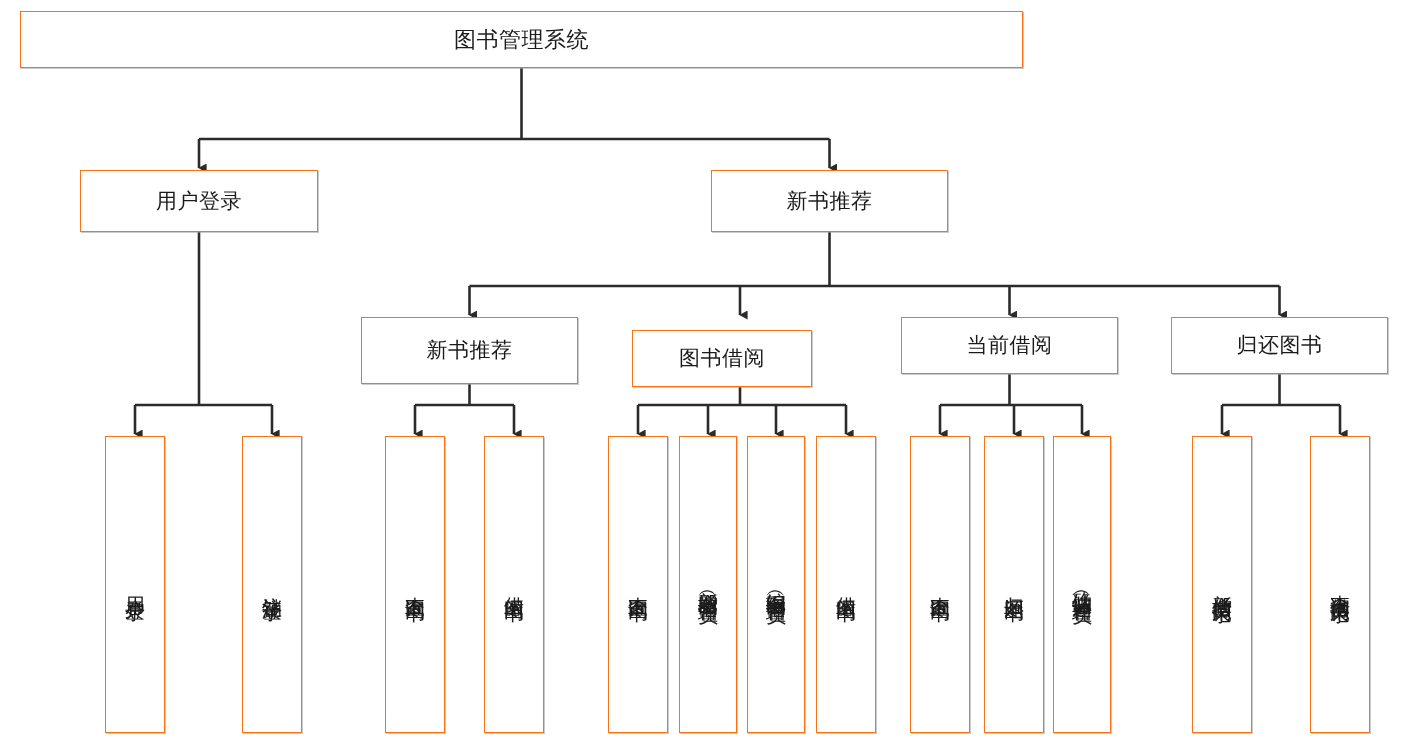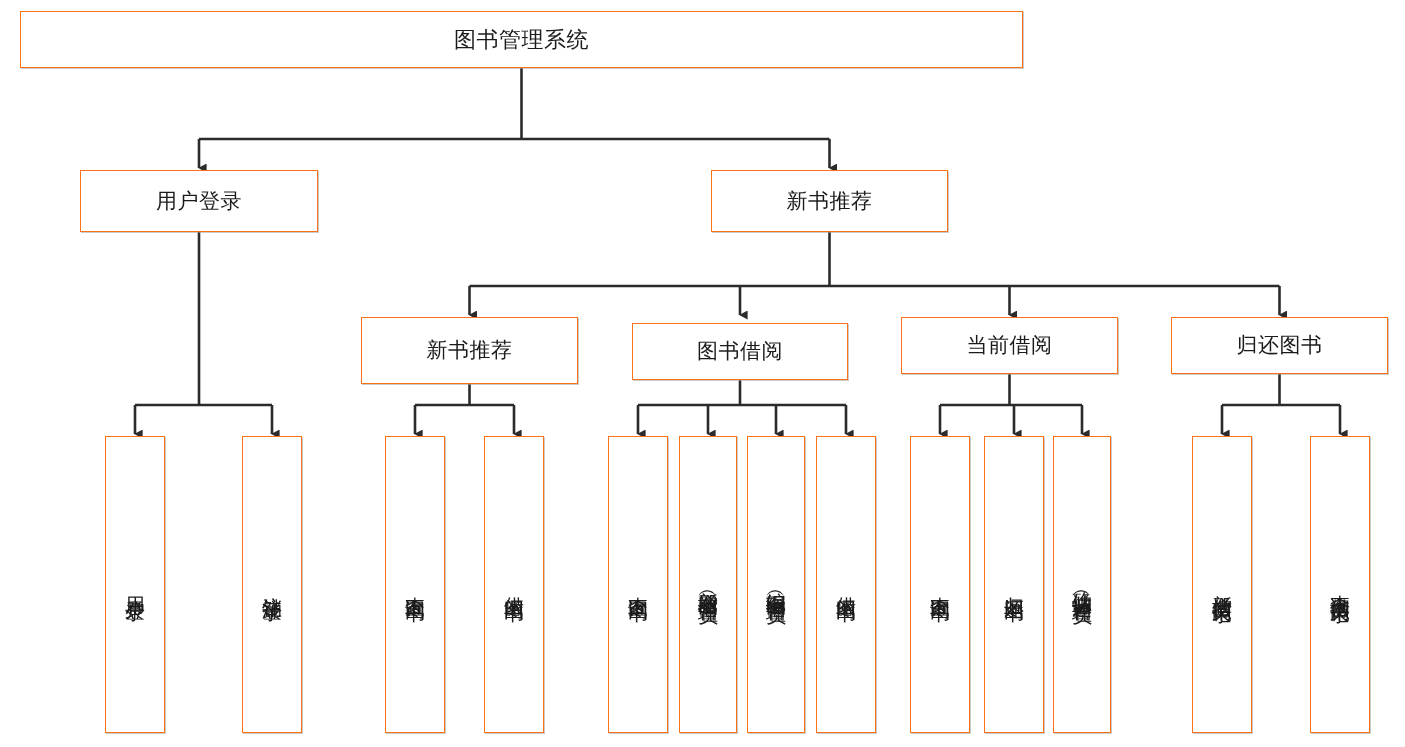--- a/index.html
+++ b/index.html
@@ -114,21 +114,21 @@
       </div>
       <div class="node" style="left: 80px; top: 170px; width: 238px; height: 62px;">
         <span class="label">用户登录</span>
       </div>
       <div class="node" style="left: 711px; top: 170px; width: 237px; height: 62px;">
         <span class="label">新书推荐</span>
       </div>
       <div class="node" style="left: 361px; top: 317px; width: 217px; height: 67px;">
         <span class="label">新书推荐</span>
       </div>
-      <div class="node" style="left: 632px; top: 323px; width: 216px; height: 57px;">
+      <div class="node" style="left: 632px; top: 330px; width: 180px; height: 57px;">
         <span class="label">图书借阅</span>
       </div>
       <div class="node" style="left: 901px; top: 317px; width: 217px; height: 57px;">
         <span class="label">当前借阅</span>
       </div>
       <div class="node" style="left: 1171px; top: 317px; width: 217px; height: 57px;">
         <span class="label">归还图书</span>
       </div>
       <div class="node vertical" style="left: 105px; top: 436px; width: 60px; height: 297px;">
         <span class="label">用户登录</span>

